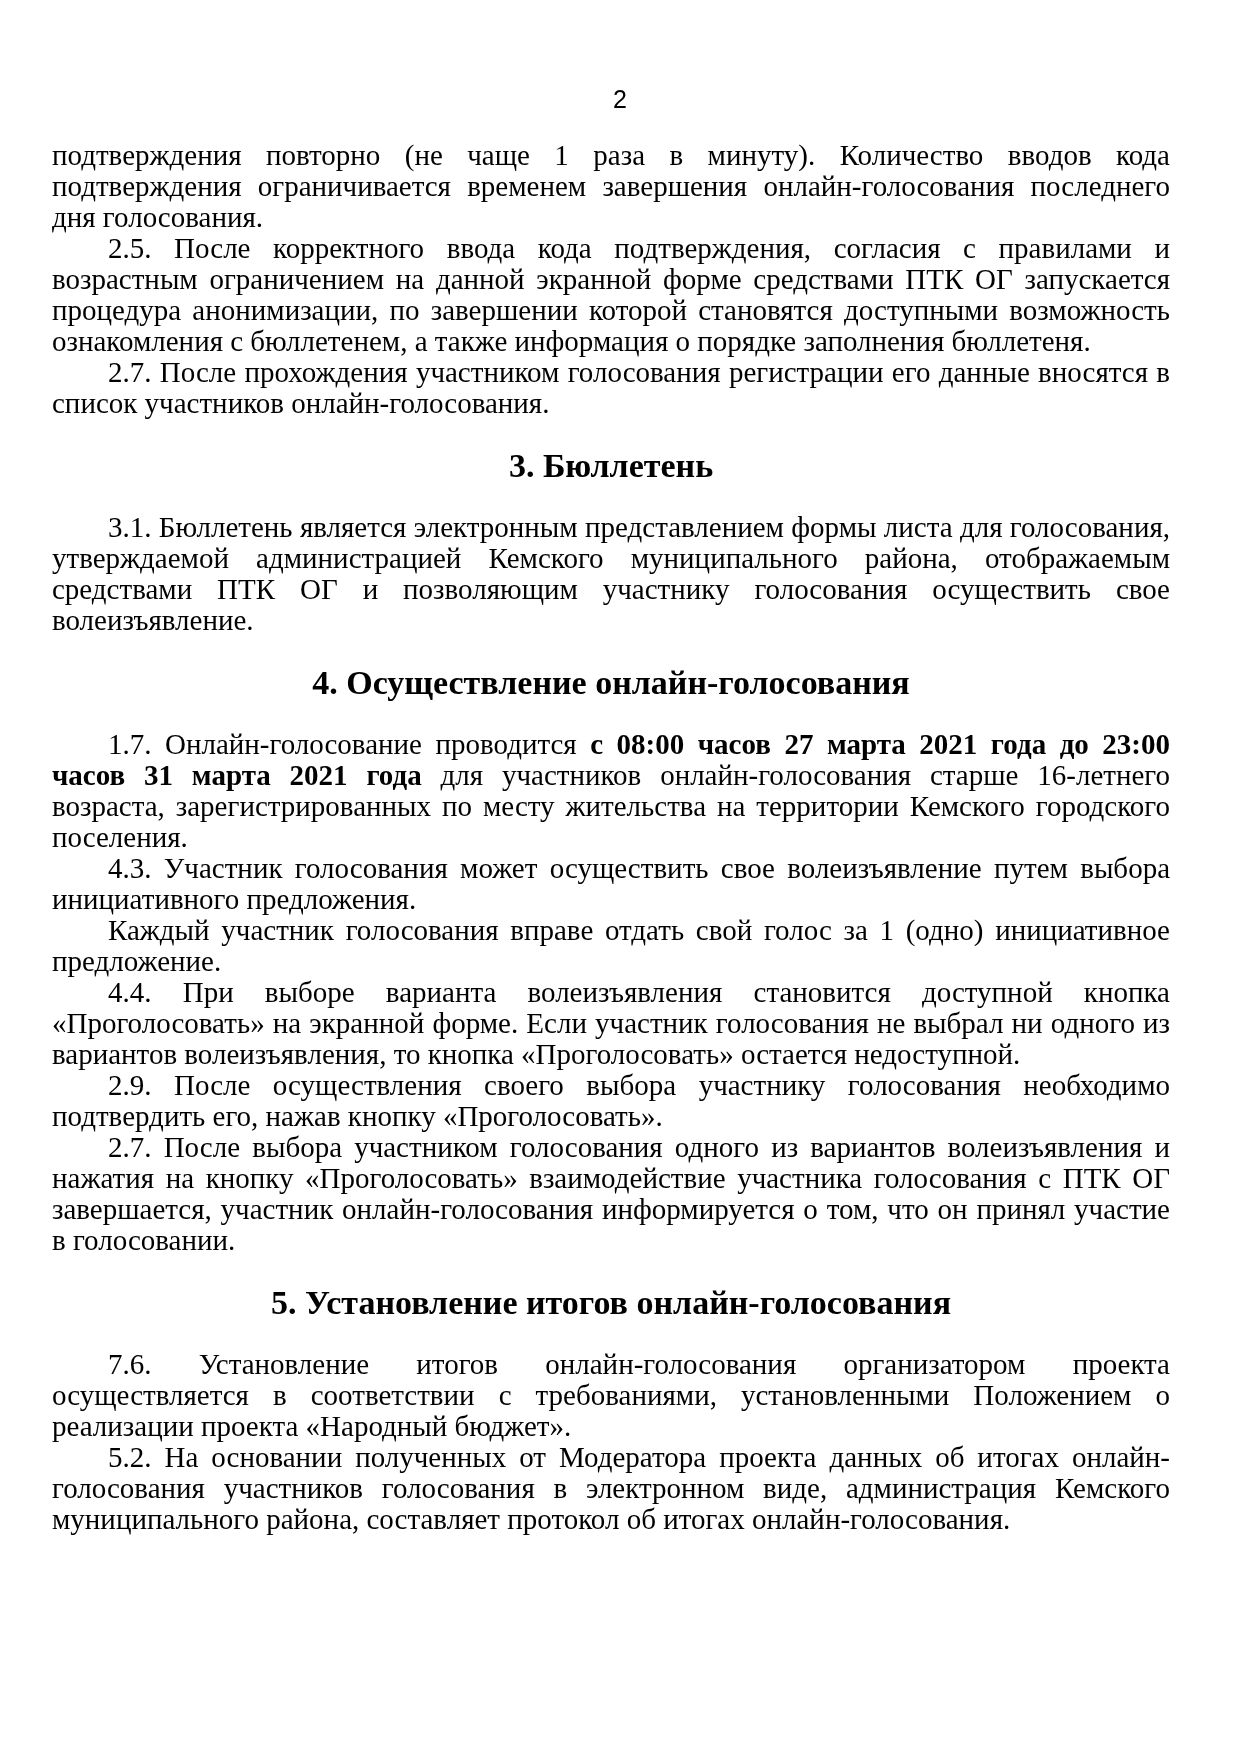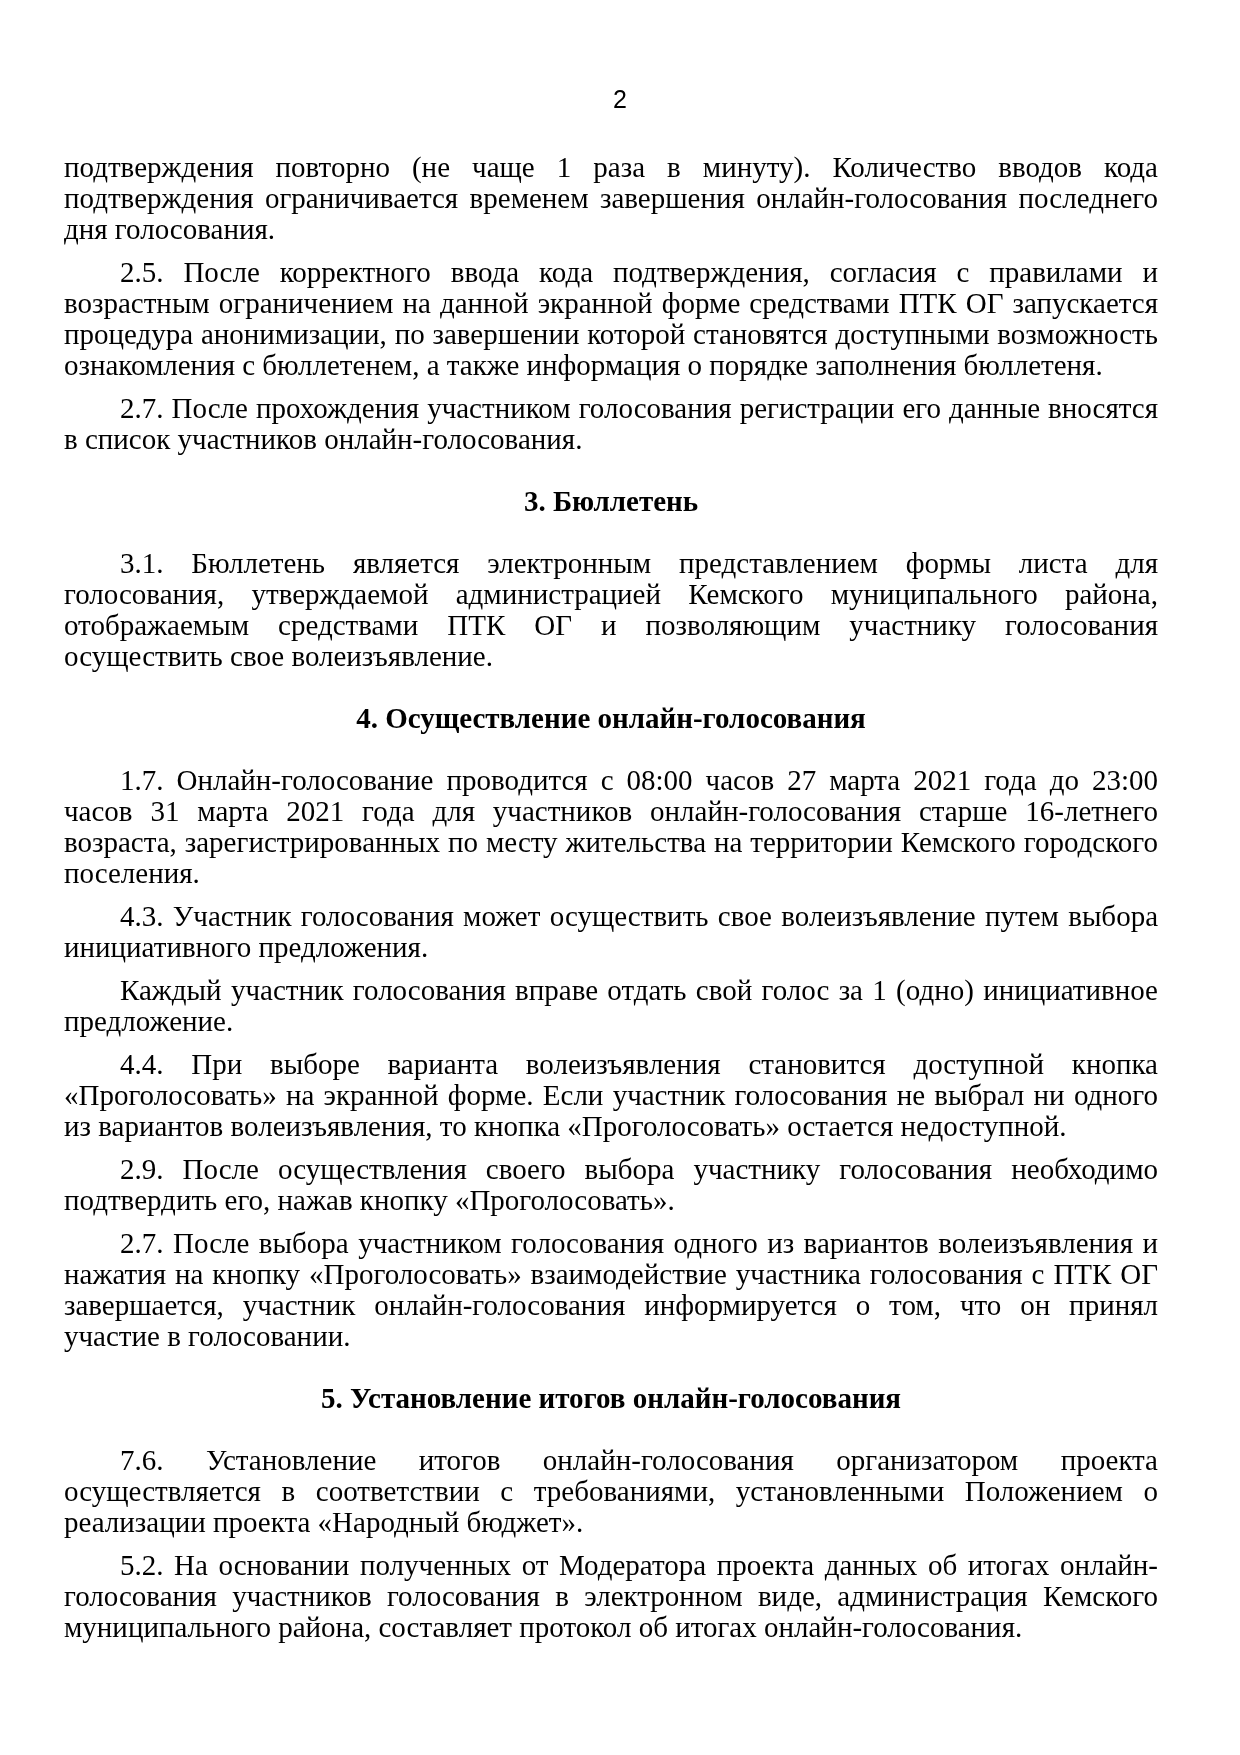--- a/index.html
+++ b/index.html
@@ -25,32 +25,32 @@
   }
   .doc-body {
     position: absolute;
     top: 140px;
     left: 52px;
     width: 1118px;
     font-size: 29px;
     line-height: 31px;
   }
   .doc-para {
-    margin: 12px;
+    margin: 0;
     text-align: justify;
   }
   .doc-para.indent { text-indent: 56px; }
   .doc-heading {
     margin: 31px 0;
-    font-size: 29px;
+    font-size: 34px;
     line-height: 31px;
     font-weight: bold;
     text-align: center;
   }
-  .bold { font-weight: normal; }
+  .bold { font-weight: bold; }
 </style>
 </head>
 <body>
 
 <div class="sheet">
   <div class="page-number">2</div>
   <div class="doc-body">
       <p class="doc-para"><span>подтверждения повторно (не чаще 1 раза в минуту). Количество вводов кода подтверждения ограничивается временем завершения онлайн-голосования последнего дня голосования.</span></p>
       <p class="doc-para indent"><span>2.5. После корректного ввода кода подтверждения, согласия с правилами и возрастным ограничением на данной экранной форме средствами ПТК ОГ запускается процедура анонимизации, по завершении которой становятся доступными возможность ознакомления с бюллетенем, а также информация о порядке заполнения бюллетеня.</span></p>
       <p class="doc-para indent"><span>2.7. После прохождения участником голосования регистрации его данные вносятся в список участников онлайн-голосования.</span></p>

